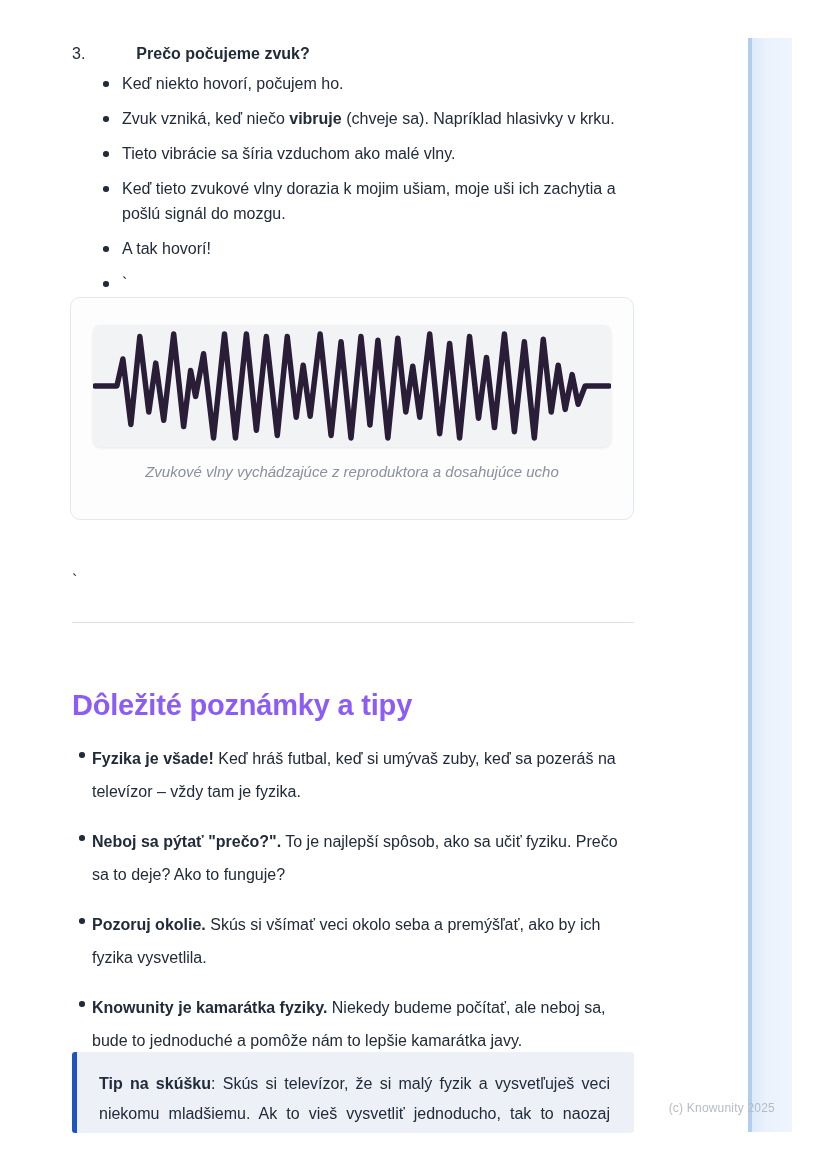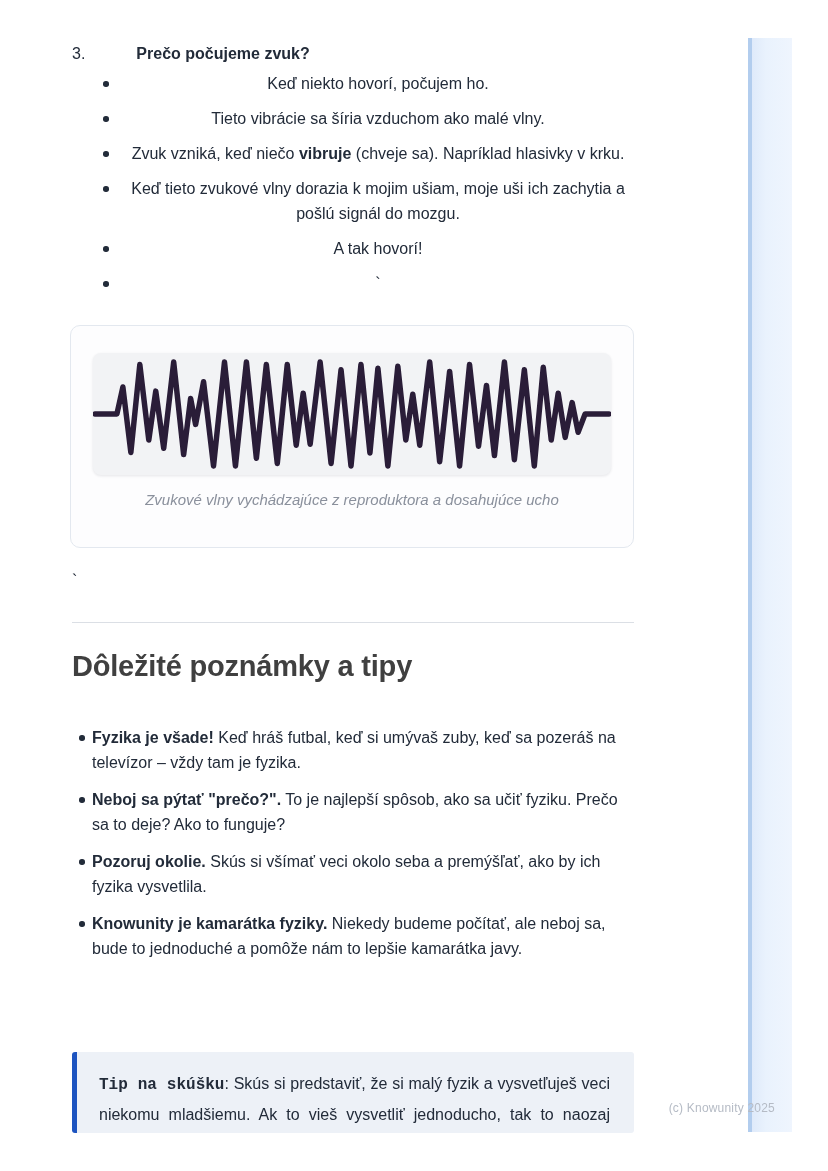--- a/index.html
+++ b/index.html
@@ -9,29 +9,29 @@
     background:#ffffff;
     font-family:"Liberation Sans", sans-serif;
     color:#222b39;
     overflow:hidden;
   }
   
   .question{position:absolute;top:41px;left:72px;width:562px;}
   .q-heading{display:flex;gap:7px;font-size:16px;line-height:25px;}
   .q-number{font-weight:400;}
   .q-title{font-weight:700;margin-left:44px;}
-  ul.bullets{list-style:none;margin:5px 0 0 0;padding:0 0 0 50px;text-align:center;}
+  ul.bullets{list-style:none;margin:5px 0 0 0;padding:0 0 0 50px;}
   ul.bullets li{position:relative;font-size:16px;line-height:25px;margin-bottom:10px;}
   ul.bullets li::before{
     content:"";position:absolute;left:-19px;top:10px;width:5.5px;height:5.5px;
     border-radius:50%;background:#222b39;
   }
   
   .figure{
-    position:absolute;top:325px;left:70px;width:564px;height:223px;
+    position:absolute;top:297px;left:70px;width:564px;height:223px;
     border:1px solid #e3e8ef;border-radius:10px;background:#fdfdfe;box-sizing:border-box;
   }
   .wave-card{
     position:absolute;top:27px;left:22px;right:22px;height:122px;
     background:#f2f3f5;border-radius:8px;
     box-shadow:0 1px 3px rgba(16,24,40,.10);
     overflow:hidden;
   }
   .wave-card svg{display:block;width:100%;height:100%;}
   .fig-caption{
@@ -43,21 +43,21 @@
   .hrule{position:absolute;top:622px;left:72px;width:562px;height:1px;background:#dbdfe5;}
   
   .section-heading{
     position:absolute;top:646px;left:72px;width:562px;margin:0;
     font-size:29px;line-height:40px;font-weight:700;letter-spacing:-0.2px;
   }
   ul.notes{
     position:absolute;top:725px;left:72px;width:562px;
     list-style:none;margin:0;padding:0 0 0 20px;box-sizing:border-box;
   }
-  ul.notes li{position:relative;font-size:16px;line-height:25px;margin-bottom:12px;}
+  ul.notes li{position:relative;font-size:16px;line-height:33px;margin-bottom:12px;margin-top:17px;}
   ul.notes li::before{
     content:"";position:absolute;left:-13px;top:10px;width:5.5px;height:5.5px;
     border-radius:50%;background:#222b39;
   }
   
   .tipbox{
     position:absolute;top:1052px;left:72px;width:562px;height:81px;
     box-sizing:border-box;border-radius:3px;overflow:hidden;
     border-left:5px solid #1d54c0;background:#edf1f7;
   }
@@ -82,51 +82,51 @@
 
 <div class="page">
 
   <div class="question">
     <div class="q-heading">
       <span class="q-number">3.</span>
       <span class="q-title">Prečo počujeme zvuk?</span>
     </div>
     <ul class="bullets">
         <li><span>Keď niekto hovorí, počujem ho.</span></li>
+        <li><span>Zvuk vzniká, keď niečo </span><span style="font-weight: 700;">vibruje</span><span> (chveje sa). Napríklad hlasivky v krku.</span></li>
         <li><span>Tieto vibrácie sa šíria vzduchom ako malé vlny.</span></li>
-        <li><span>Zvuk vzniká, keď niečo </span><span style="font-weight: 700;">vibruje</span><span> (chveje sa). Napríklad hlasivky v krku.</span></li>
         <li><span>Keď tieto zvukové vlny dorazia k mojim ušiam, moje uši ich zachytia a pošlú signál do mozgu.</span></li>
         <li><span>A tak hovorí!</span></li>
         <li><span>`</span></li>
       </ul>
   </div>
 
   <figure class="figure" style="margin:0">
     <div class="wave-card">
       <svg viewBox="0 0 520 122" preserveAspectRatio="none">
         <polyline id="wave-line" fill="none" stroke-width="5.5" stroke-linejoin="round" stroke-linecap="round" points="2,61.0 24,61.0 30,34.0 38,99.5 47,11.6 56,87.0 63,38.1 71,95.3 81,9.0 91,101.6 98,45.4 103,71.4 111,28.8 121,113.0 132,9.0 143,113.0 154,9.0 164,105.2 174,11.6 185,110.4 195,11.6 204,92.2 211,40.2 218,91.2 228,9.0 239,110.4 249,16.8 259,113.0 269,11.6 278,100.0 286,15.2 296,113.0 306,13.2 314,87.0 321,41.2 328,92.2 338,9.0 348,108.8 358,18.4 368,113.0 378,11.6 387,93.2 395,32.4 403,102.6 413,9.0 423,106.8 433,16.8 443,113.0 452,14.2 460,87.0 467,40.2 474,84.4 481,49.6 487,79.2 494,61.0 518,61.0" stroke="#2a1d38"></polyline>
       </svg>
     </div>
     <figcaption class="fig-caption">Zvukové vlny vychádzajúce z reproduktora a dosahujúce ucho</figcaption>
   </figure>
 
   <div class="stray-tick">`</div>
 
   <div class="hrule"></div>
 
-  <h2 class="section-heading" style="color: #404040;">Dôležité poznámky a tipy</h2>
+  <h2 class="section-heading" style="color: #8b5cf6; margin-top: 39px;">Dôležité poznámky a tipy</h2>
 
   <ul class="notes">
       <li><span style="font-weight: 700;">Fyzika je všade!</span><span> Keď hráš futbal, keď si umývaš zuby, keď sa pozeráš na televízor – vždy tam je fyzika.</span></li>
       <li><span style="font-weight: 700;">Neboj sa pýtať "prečo?".</span><span> To je najlepší spôsob, ako sa učiť fyziku. Prečo sa to deje? Ako to funguje?</span></li>
       <li><span style="font-weight: 700;">Pozoruj okolie.</span><span> Skús si všímať veci okolo seba a premýšľať, ako by ich fyzika vysvetlila.</span></li>
       <li><span style="font-weight: 700;">Knowunity je kamarátka fyziky.</span><span> Niekedy budeme počítať, ale neboj sa, bude to jednoduché a pomôže nám to lepšie kamarátka javy.</span></li>
     </ul>
 
   <div class="tipbox" style="border-left-color: rgb(29, 84, 192); background: rgb(237, 241, 247);">
-    <p><span style="font-weight: 700; font-family: Liberation Mono, monospace;">Tip na skúšku</span><span>: Skús si predstaviť, že si malý fyzik a vysvetľuješ veci niekomu mladšiemu. Ak to vieš vysvetliť jednoducho, tak to naozaj</span></p>
+    <p><span style="font-weight: 700;">Tip na skúšku</span><span>: Skús si televízor, že si malý fyzik a vysvetľuješ veci niekomu mladšiemu. Ak to vieš vysvetliť jednoducho, tak to naozaj</span></p>
   </div>
 
   <div class="page-edge-bar"></div>
 
   <div class="footer-copyright">(c) Knowunity 2025</div>
 
 </div>
 
 </body></html>

